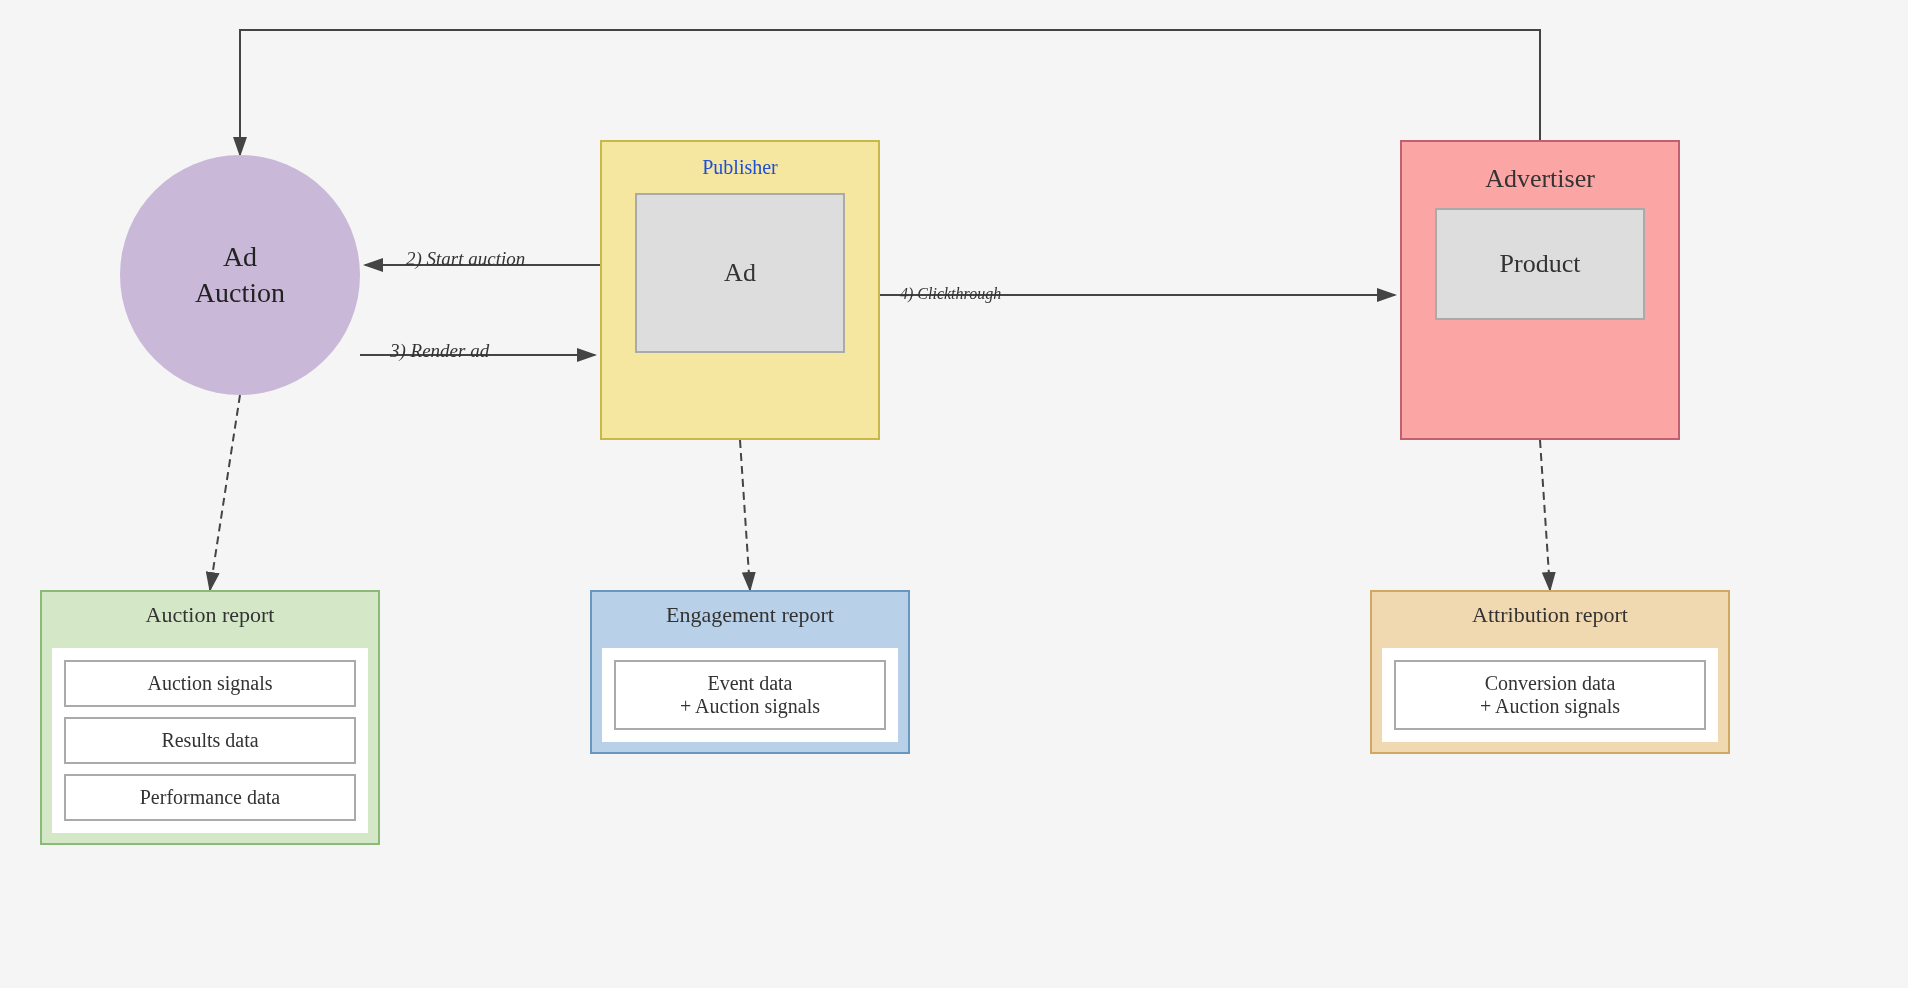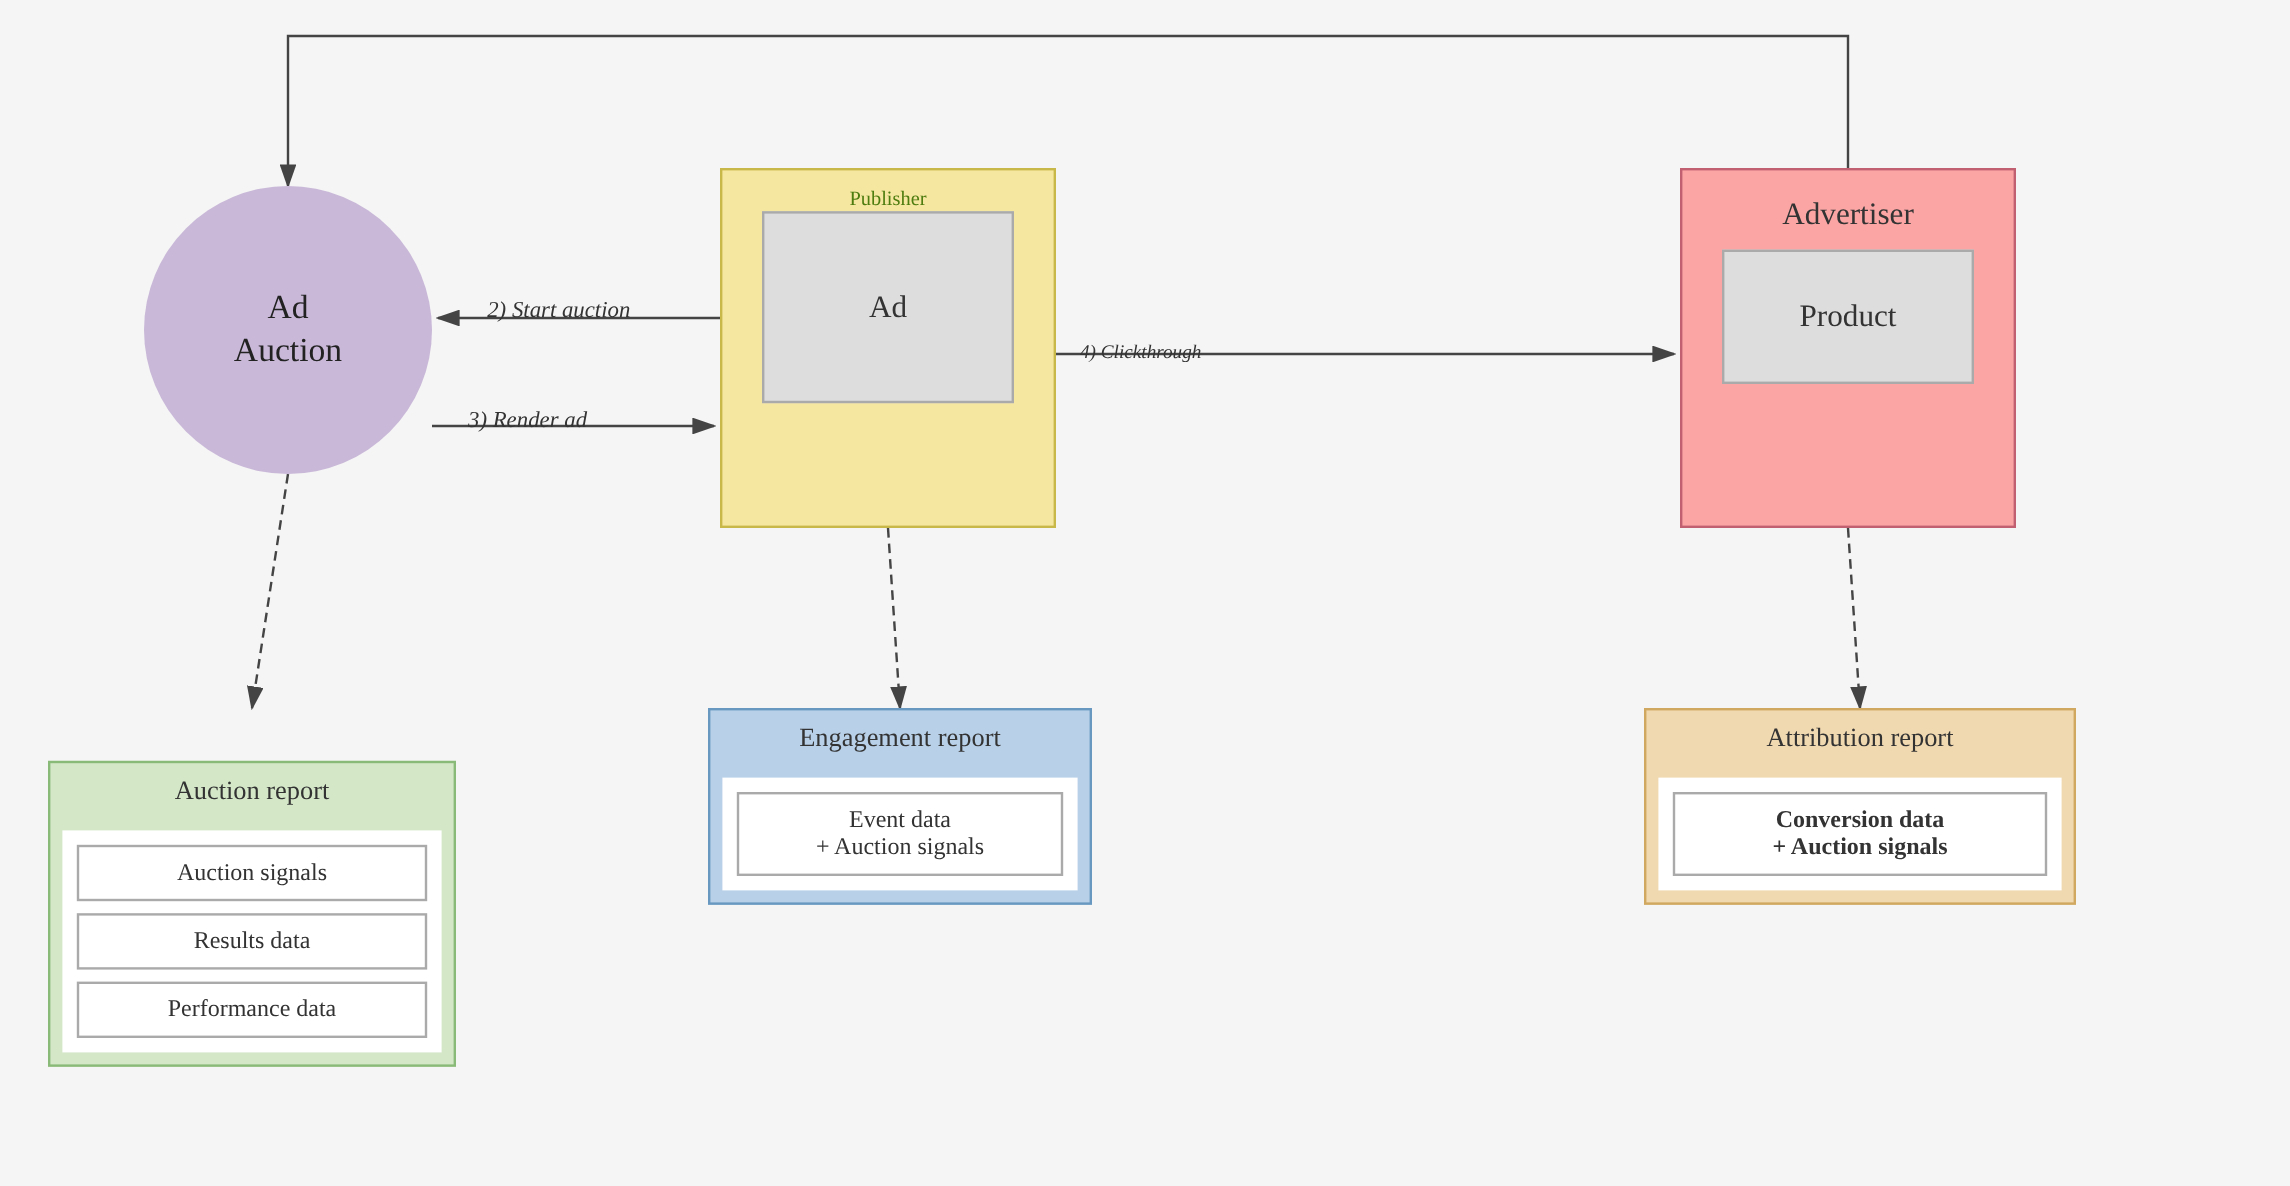--- a/index.html
+++ b/index.html
@@ -57,22 +57,23 @@
       width: 280px;
       height: 300px;
       background: #f5e6a0;
       border: 2px solid #c8b84a;
       display: flex;
       flex-direction: column;
       align-items: center;
       padding-top: 14px;
     }
     .publisher-box .box-title {
-      font-size: 17px;
-      color: #4d7c0f;
+      font-size: 20px;
+      color: #1d4ed8;
+      margin-bottom: 14px;
     }
     .publisher-box .inner-box {
       background: #ddd;
       border: 2px solid #aaa;
       width: 210px;
       height: 160px;
       display: flex;
       align-items: center;
       justify-content: center;
       font-size: 26px;
@@ -144,21 +145,20 @@
       width: 100%;
     }
 
     
     .auction-report {
       left: 40px;
       top: 590px;
       width: 340px;
       background: #d4e8c8;
       border-color: #8aba78;
-      margin-top: 44px;
     }
 
     
     .engagement-report {
       left: 590px;
       top: 590px;
       width: 320px;
       background: #b8d0e8;
       border-color: #6898c0;
     }
@@ -283,18 +283,18 @@
     <span class="report-title">Engagement report</span>
     <div class="report-body">
       <div class="report-item" style="white-space:pre-line;">Event data
 + Auction signals</div>
     </div>
   </div>
 
   <div class="report-box attribution-report">
     <span class="report-title">Attribution report</span>
     <div class="report-body">
-      <div class="report-item" style="white-space:pre-line;font-weight:bold;">Conversion data
+      <div class="report-item" style="white-space:pre-line;">Conversion data
 + Auction signals</div>
     </div>
   </div>
 
 </div>
 
 </body></html>

